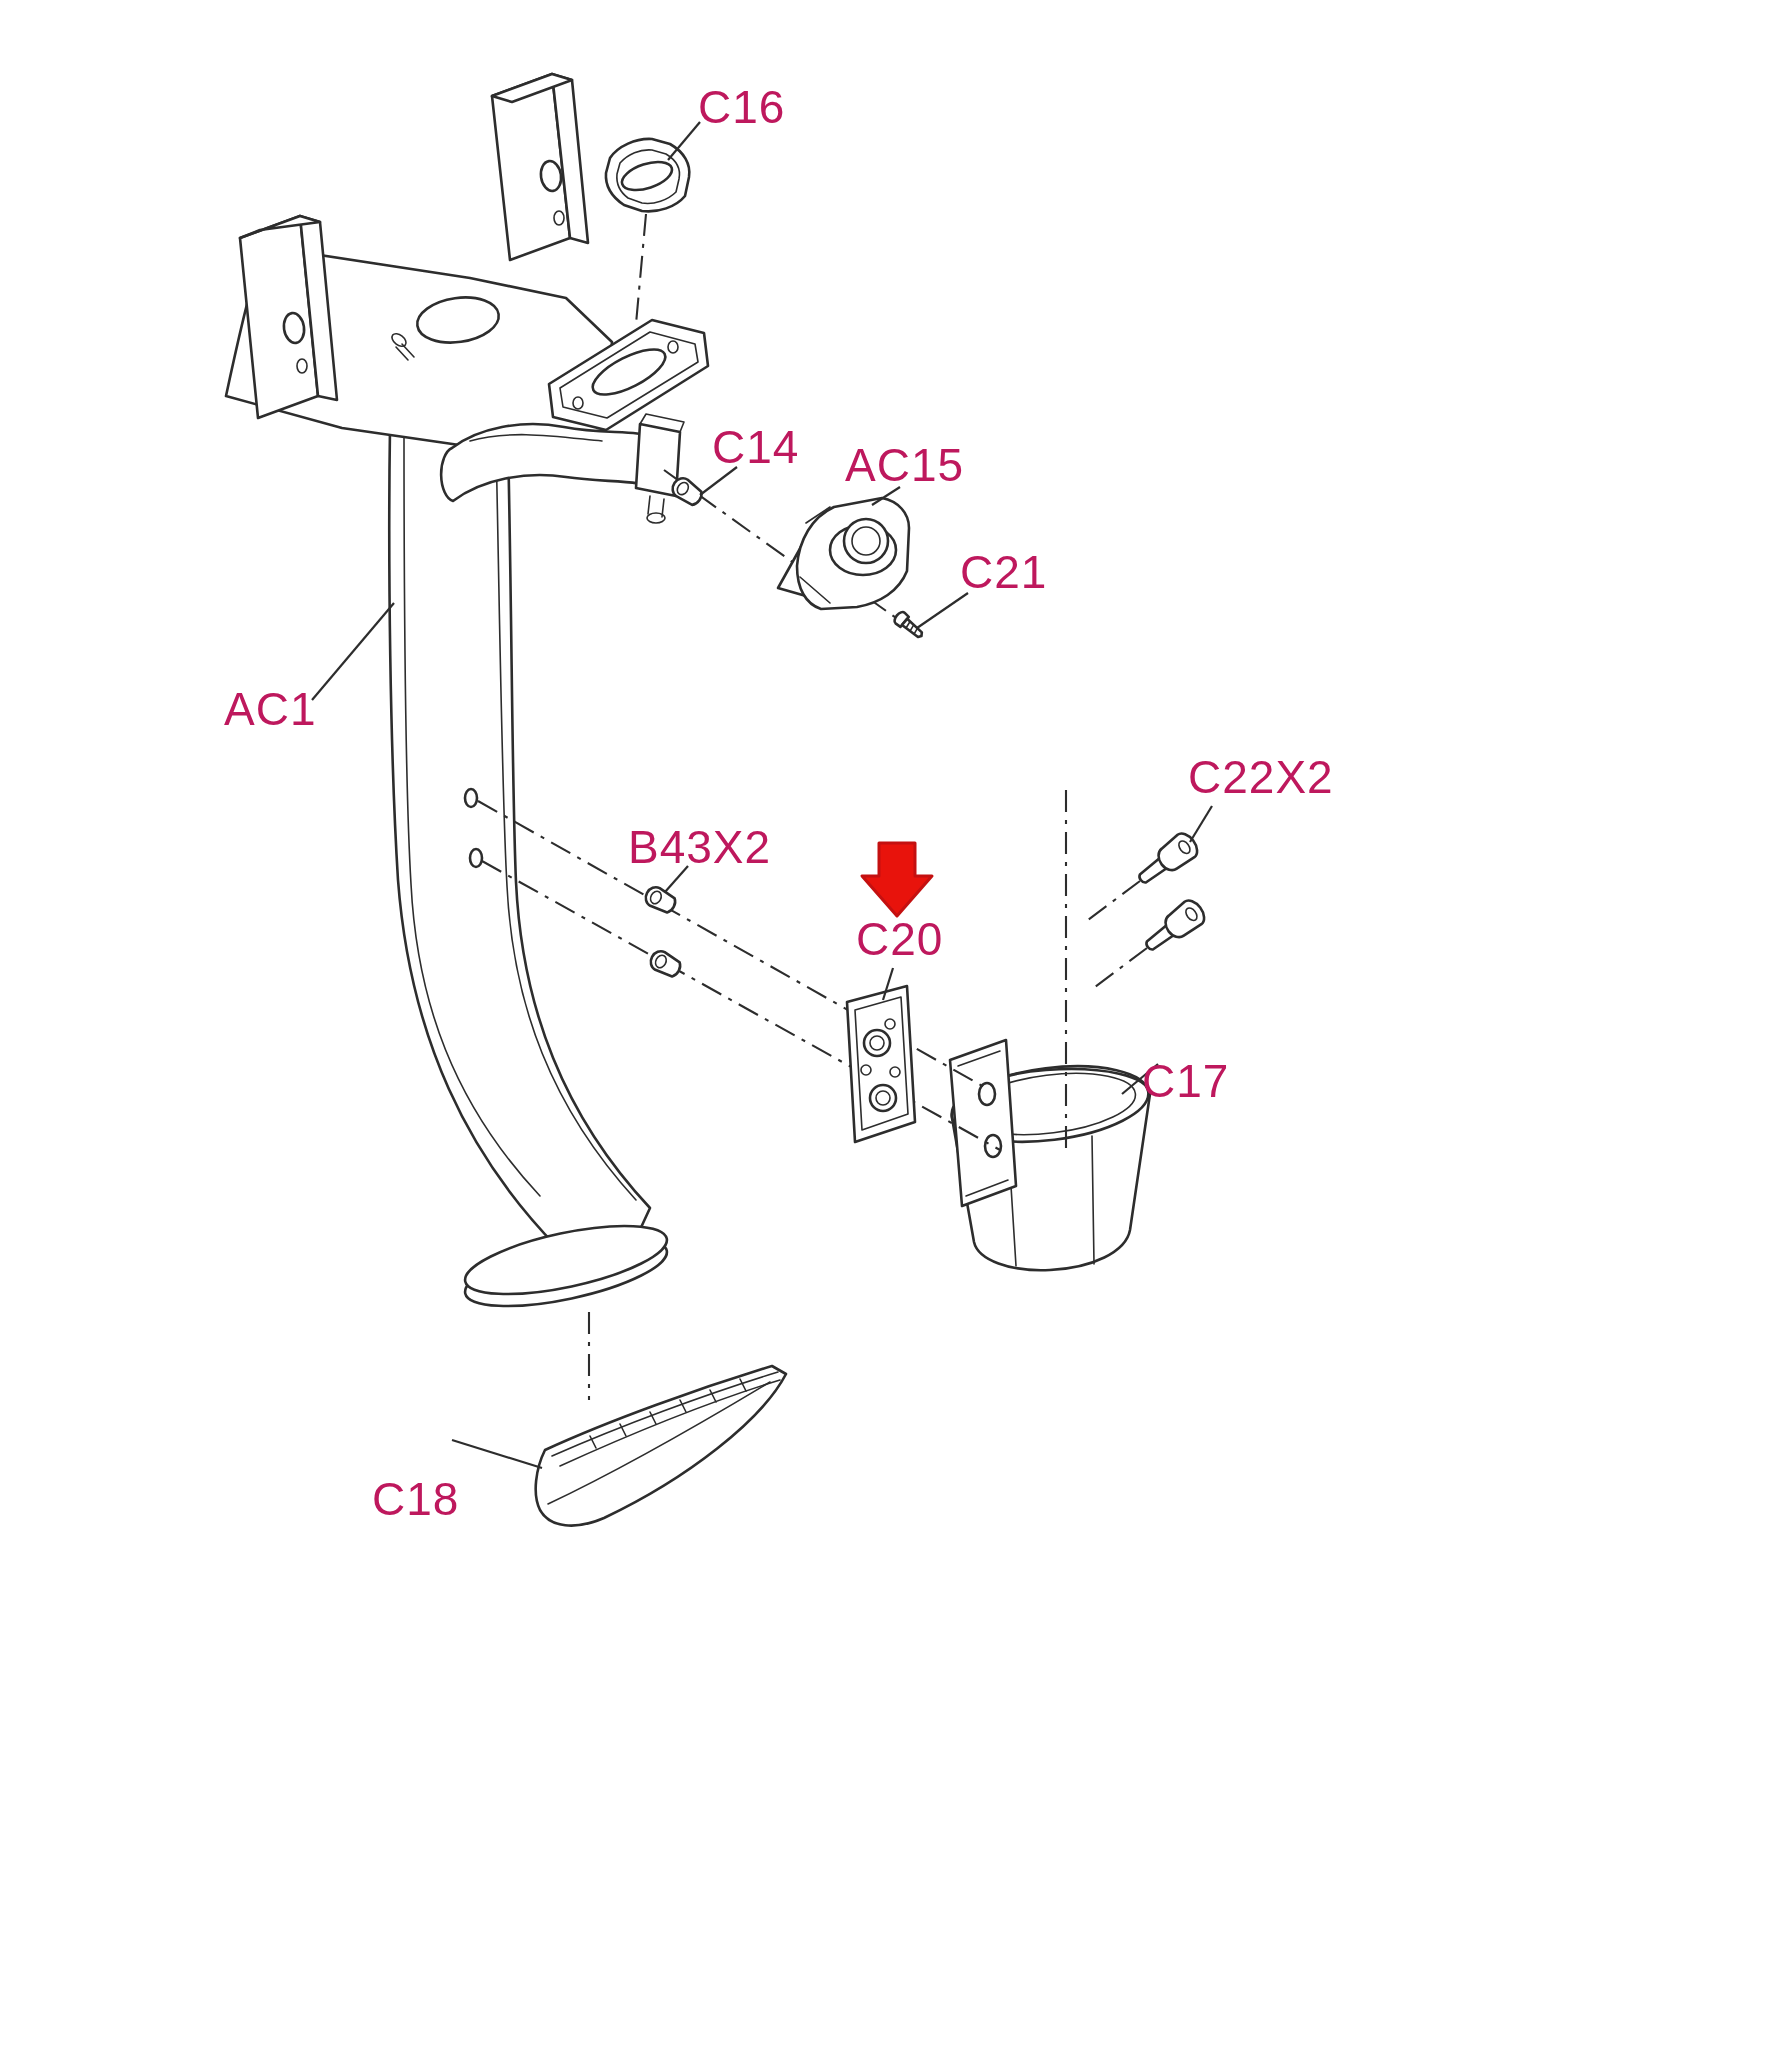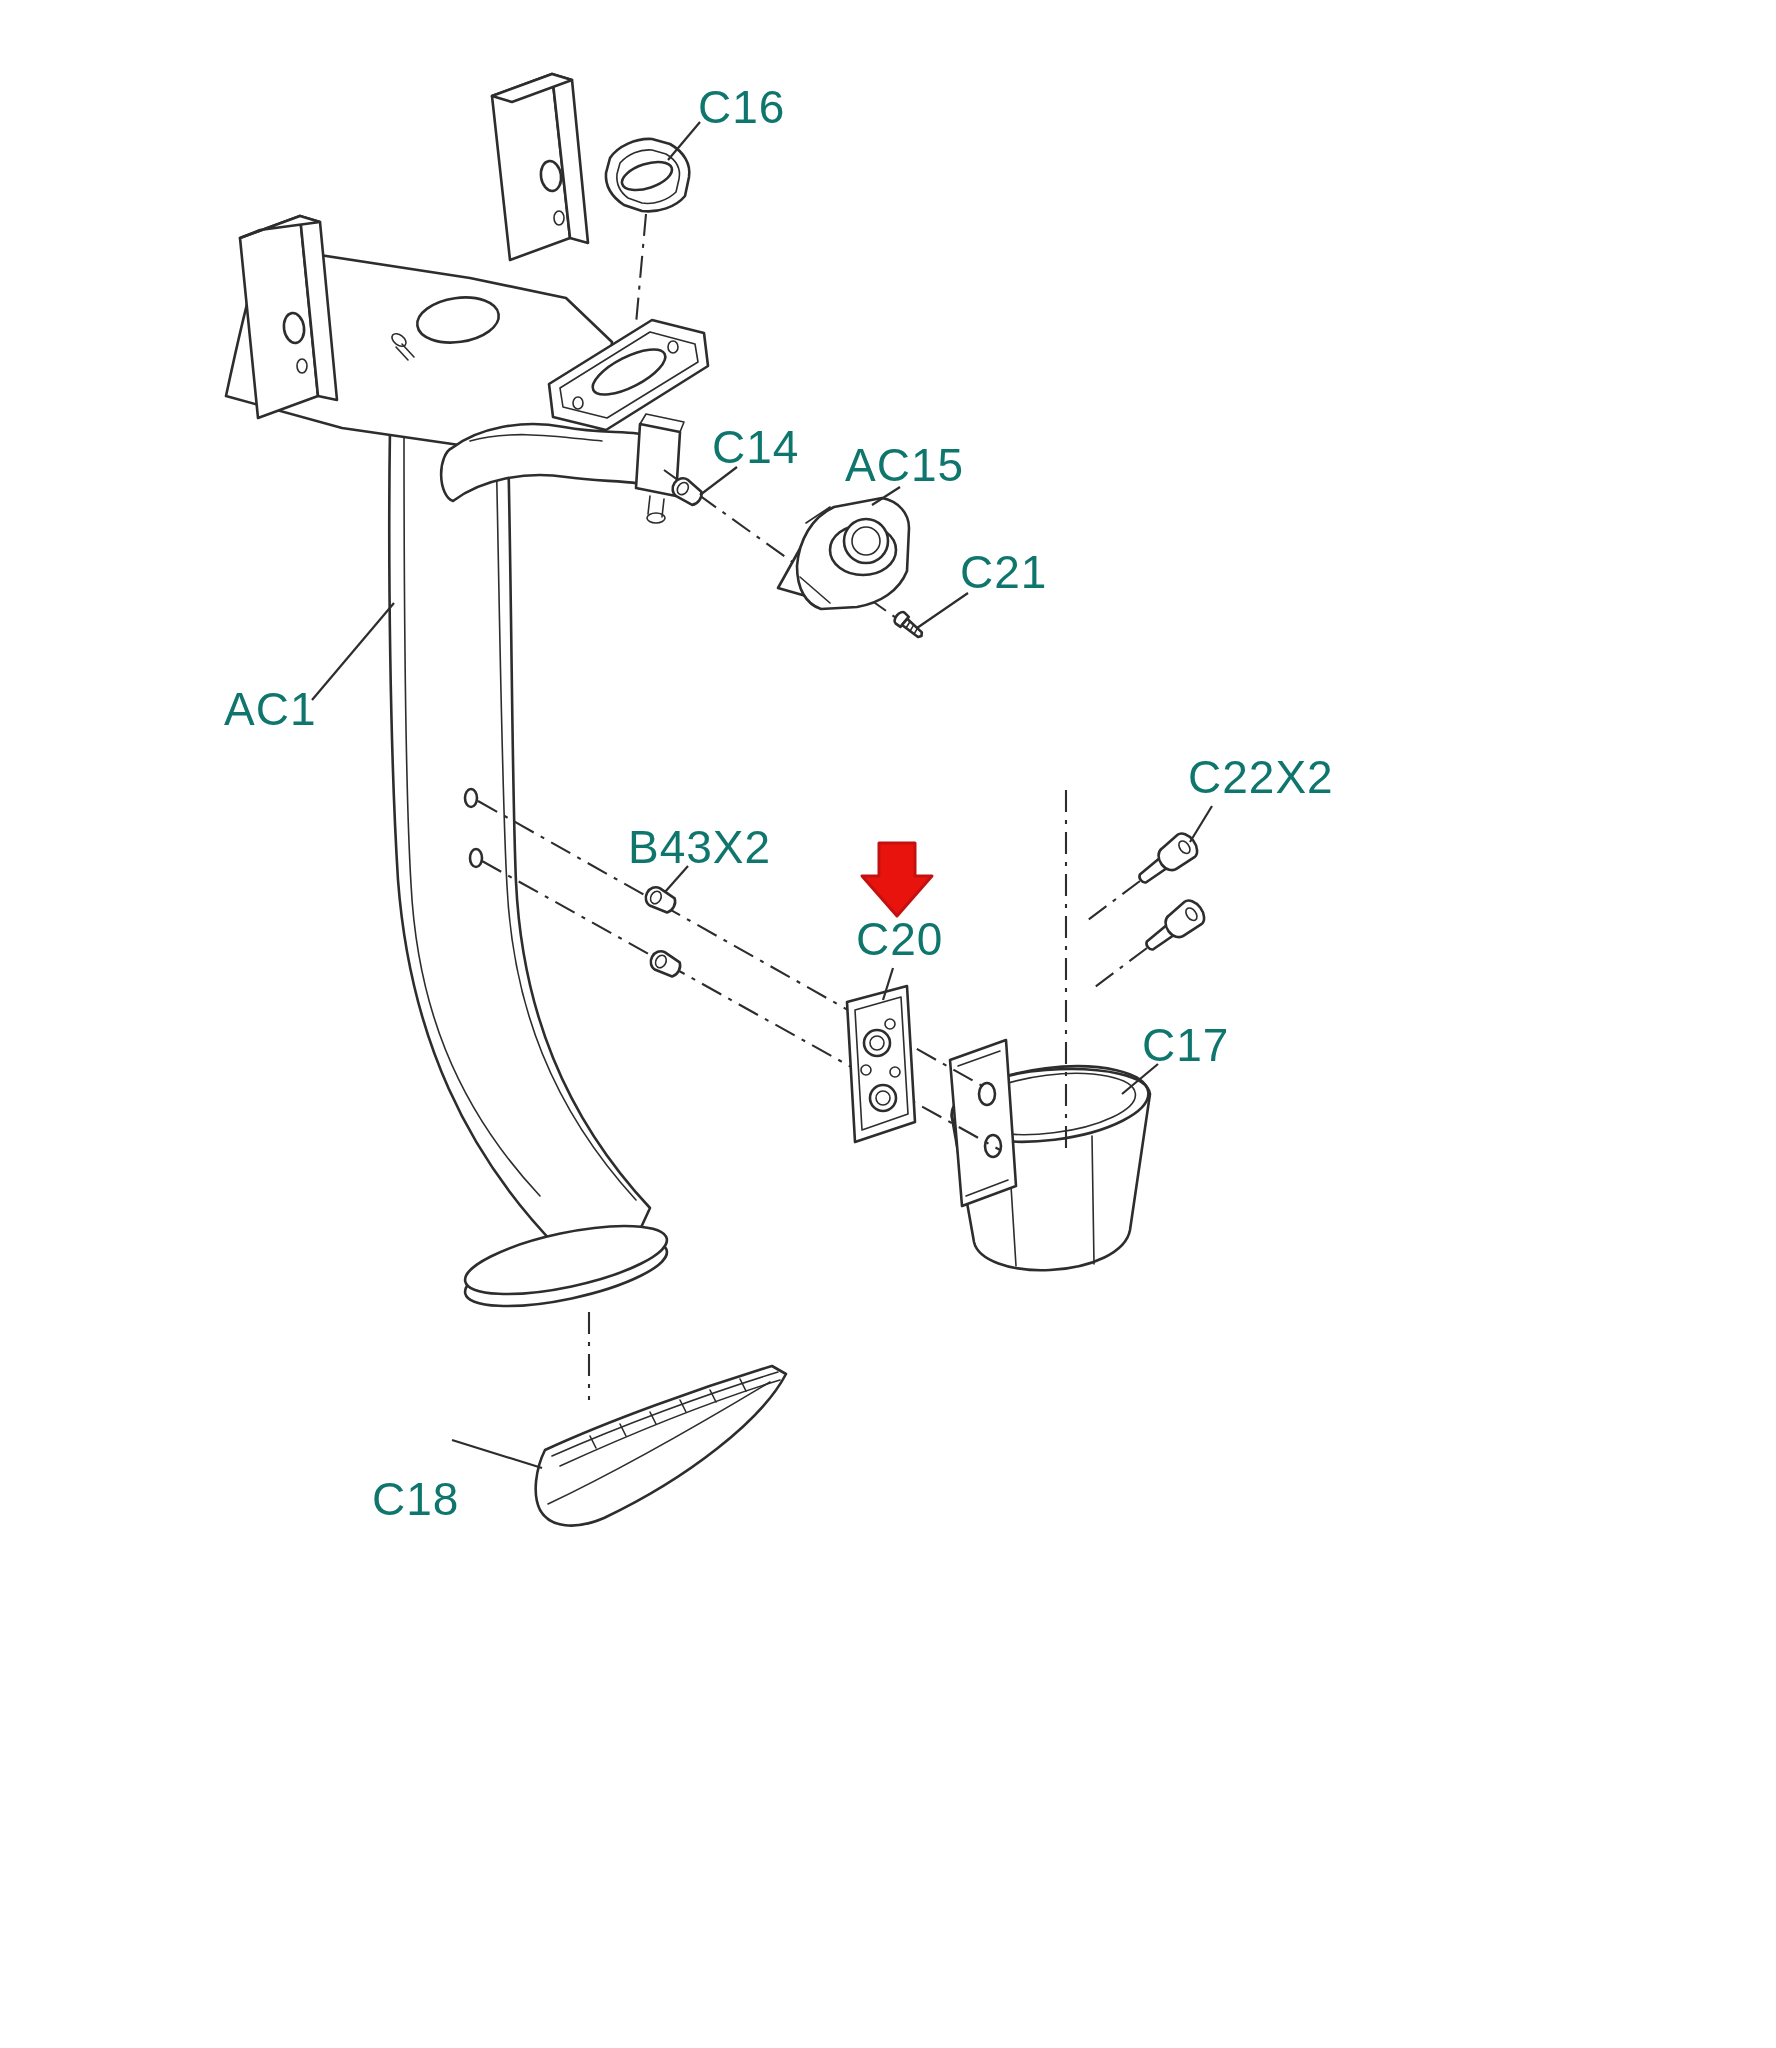--- a/index.html
+++ b/index.html
@@ -4,21 +4,21 @@
 <style>
   html,body{margin:0;padding:0;background:#ffffff;}
   .stage{position:relative;width:1776px;height:2048px;background:#ffffff;overflow:hidden;
          font-family:"Liberation Sans", sans-serif;}
   svg{position:absolute;left:0;top:0;}
   .ln{fill:none;stroke:#2d2d2d;stroke-width:2.6;stroke-linecap:round;stroke-linejoin:round;}
   .lnthin{fill:none;stroke:#2d2d2d;stroke-width:1.6;stroke-linecap:round;stroke-linejoin:round;}
   .w{fill:#ffffff;}
   .dash{fill:none;stroke:#2d2d2d;stroke-width:2.1;stroke-dasharray:22 8 4 8;}
   .leader{fill:none;stroke:#2d2d2d;stroke-width:2.2;}
-  .label{position:absolute;font-size:46px;color:#0f766e;letter-spacing:1px;white-space:nowrap;}
+  .label{position:absolute;font-size:46px;color:#be185d;letter-spacing:1px;white-space:nowrap;}
 </style>
 </head>
 <body>
 
 <div class="stage">
 
 <svg width="1776" height="2048" viewBox="0 0 1776 2048">
   <defs>
     <g id="cap-screw">
       <path class="ln w" d="M20,-6.5 L54,-5 A4.5,5.5 0 0 1 54,5 L20,6.5 Z"></path>
@@ -184,16 +184,16 @@
 </svg>
 
 <div class="label" style="left:698px;top:80px">C16</div>
 <div class="label" style="left:712px;top:420px">C14</div>
 <div class="label" style="left:845px;top:438px">AC15</div>
 <div class="label" style="left:960px;top:545px">C21</div>
 <div class="label" style="left:224px;top:682px">AC1</div>
 <div class="label" style="left:628px;top:820px">B43X2</div>
 <div class="label" style="left:856px;top:912px">C20</div>
 <div class="label" style="left:1188px;top:750px">C22X2</div>
-<div class="label" style="left:1142px;top:1018px">C17</div>
+<div class="label" style="left:1142px;top:1054px">C17</div>
 <div class="label" style="left:372px;top:1472px">C18</div>
 
 </div>
 
 </body></html>

